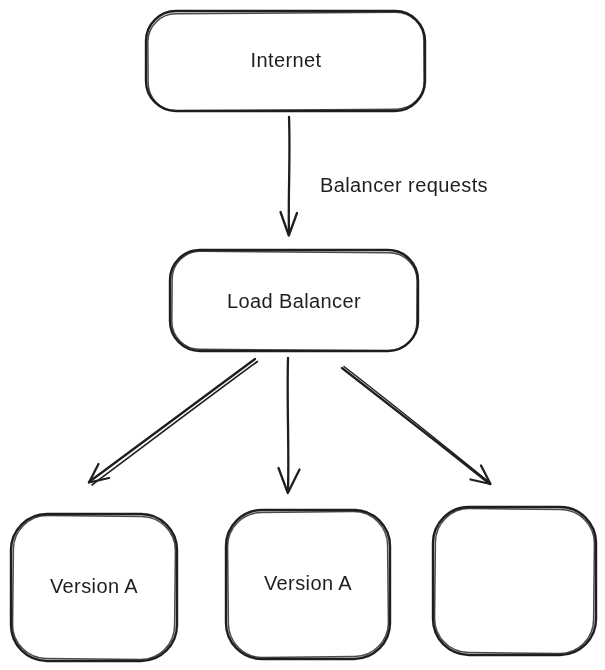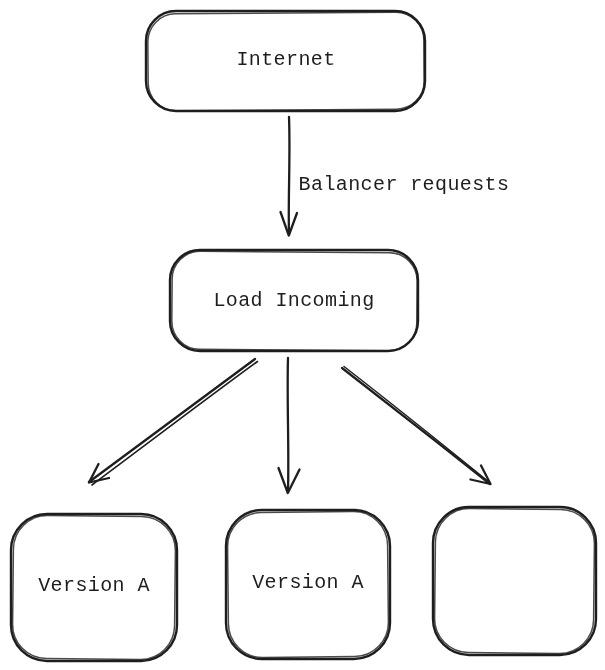--- a/index.html
+++ b/index.html
@@ -5,21 +5,21 @@
   html, body {
     margin: 0;
     padding: 0;
     background: #ffffff;
   }
   .canvas {
     position: relative;
     width: 605px;
     height: 670px;
     background: #ffffff;
-    font-family: Liberation Mono, monospace;
+    font-family: Liberation Sans, sans-serif;
     color: #1e1e1e;
     overflow: hidden;
   }
   .canvas svg {
     position: absolute;
     left: 0;
     top: 0;
   }
   .label {
     position: absolute;
@@ -87,21 +87,21 @@
     </g>
 
     <g>
       <rect class="shape" x="433" y="507" width="163" height="148" rx="36" fill="#ffffff"></rect>
       <rect class="sketch" x="435" y="509" width="159" height="144" rx="34" fill="none" transform="rotate(0.6 515 581)"></rect>
     </g>
   </svg>
 
   <div class="label" style="left:286px; top:60px">Internet</div>
 
-  <div class="label" style="left:294px; top:301px">Load Incoming</div>
+  <div class="label" style="left:294px; top:301px">Load Balancer</div>
 
   <div class="label" style="left:94px; top:586px">Version A</div>
 
   <div class="label" style="left:308px; top:583px">Version A</div>
 
 
   <div class="label edge-label" style="left:404px; top:185px">Balancer requests</div>
 
 </div>
 

